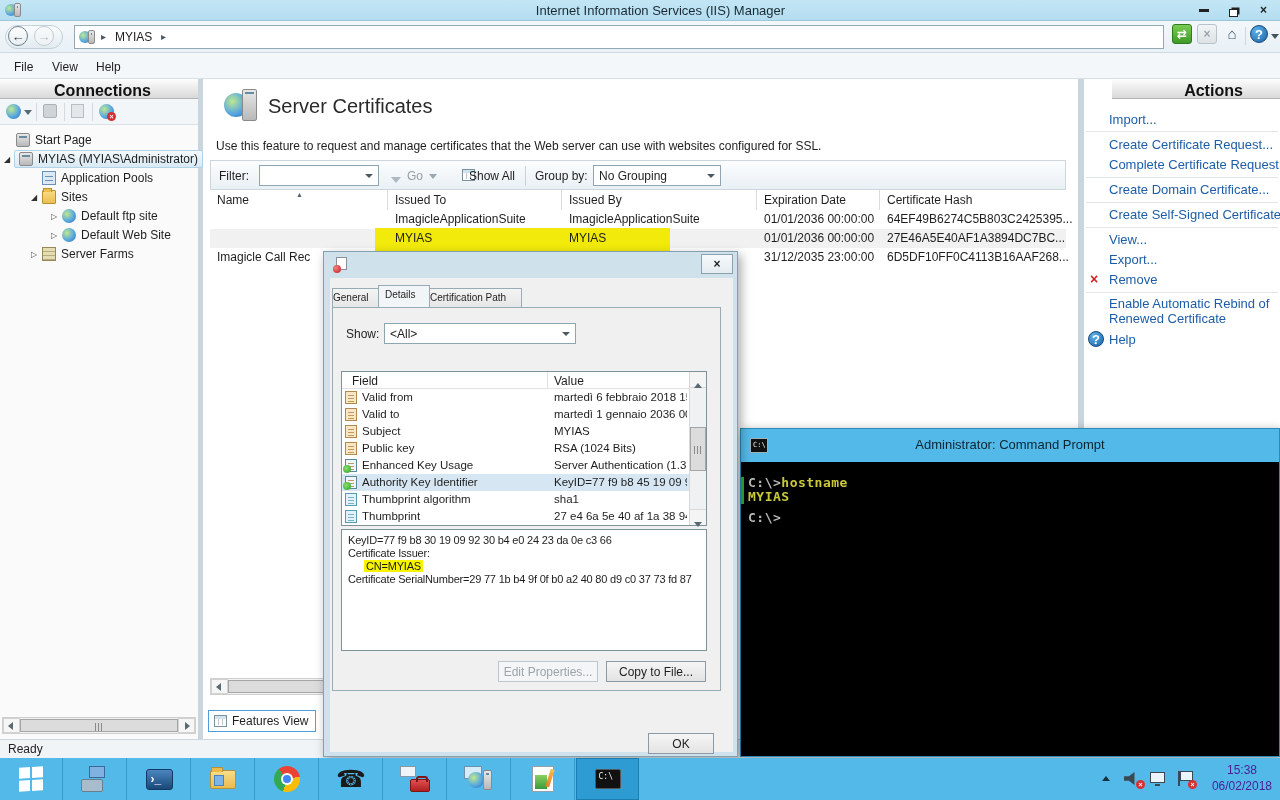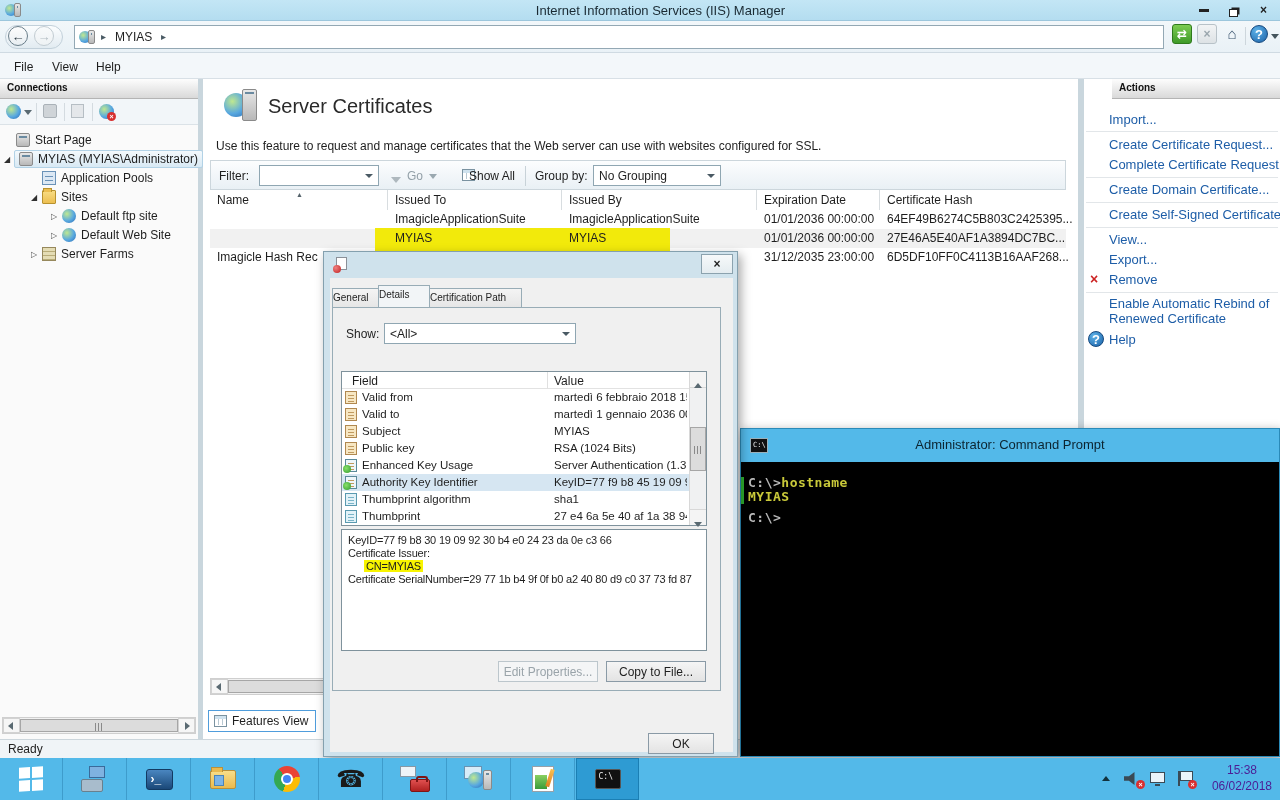--- a/index.html
+++ b/index.html
@@ -19,21 +19,21 @@
 .addrbox{position:absolute;left:74px;top:4px;width:1090px;height:24px;background:#fff;border:1px solid #93a8b4;}
 .bc-arrow{color:#4a5a64;font-size:10px;}
 .addr-ic{position:absolute;top:3px;width:20px;height:20px;text-align:center;line-height:19px;}
 .refresh-ic{background:linear-gradient(#7ccc52,#3e9a28);border:1px solid #2f7a1c;border-radius:3px;color:#fff;font-size:12px;font-weight:bold;}
 .stop-ic{background:linear-gradient(#f2f4f5,#dde2e5);border:1px solid #b8c2c8;border-radius:3px;color:#9aa6ad;font-weight:bold;}
 .help-circ{background:radial-gradient(circle at 35% 30%,#5cb2e8,#1c62a8);border:1px solid #14487e;border-radius:50%;color:#fff;font-weight:bold;font-size:13px;}
 .menubar{position:absolute;left:0;top:53px;width:1280px;height:26px;background:#f3f7fa;border-bottom:1px solid #d8e0e6;}
 .menu-item{position:absolute;top:5px;font-size:12px;color:#1e1e1e;padding:2px 6px;}
 
 
-.panel-header{position:absolute;height:20px;background:linear-gradient(#fdfdfd,#d9d9d9);border-bottom:1px solid #b4b4b4;font-weight:bold;font-size:10px;padding:3px 0 0 7px;color:#111;}
+.panel-header{position:absolute;height:20px;background:linear-gradient(#fdfdfd,#d9d9d9);border-bottom:1px solid #b4b4b4;font-weight:bold;font-size:16px;padding:3px 0 0 7px;color:#111;text-align:center;}
 .conn-panel{position:absolute;left:0;top:79px;width:203px;height:660px;background:#fafafa;border-right:5px solid #c9d6dd;}
 .conn-toolbar{position:absolute;left:0;top:20px;width:198px;height:26px;background:#f2f6f9;border-bottom:1px solid #dbe2e7;}
 .ct-div{position:absolute;top:4px;width:1px;height:18px;background:#d4dbe0;}
 .globe{border-radius:50%;background:radial-gradient(circle at 35% 35%,#bfe890,#58a8e0 55%,#2868b0);}
 .tree-row{position:absolute;height:18px;display:flex;align-items:center;white-space:nowrap;font-size:12px;}
 .tree-sel{background:linear-gradient(#f4f9fc,#d8e9f4);border:1px solid #b2d2e6;border-radius:2px;}
 .twisty{font-size:8px;color:#505050;width:10px;display:inline-block;}
 .twisty.open{color:#303030;}
 .ico14{width:14px;height:14px;display:inline-block;margin-right:5px;position:relative;flex:0 0 14px;}
 .srv-ic{background:linear-gradient(#e8e8e8,#b8b8b8);border:1px solid #8a8a8a;border-radius:2px;}
@@ -69,21 +69,21 @@
 .trow{position:absolute;left:2px;width:856px;height:19px;}
 .tcell{position:absolute;top:2px;font-size:12px;white-space:nowrap;z-index:2;}
 .marker{position:absolute;background:#f2ea0b;z-index:1;}
 
 
 .dialog{position:absolute;left:323px;top:251px;width:415px;height:506px;background:#cfe2ec;border:1px solid #84a0ae;box-shadow:3px 4px 10px rgba(0,0,0,.35);z-index:10;}
 .dlg-title{position:absolute;left:0;top:4px;width:100%;text-align:center;font-size:13px;color:#15262e;}
 .dlg-close{position:absolute;left:377px;top:2px;width:32px;height:20px;background:linear-gradient(#f6f9fa,#e4ecf0);border:1px solid #8ba2ae;text-align:center;line-height:18px;font-weight:bold;font-size:12px;color:#222;}
 .dlg-body{position:absolute;left:6px;top:26px;width:403px;height:474px;background:#f0f0f0;}
 .tab{position:absolute;text-align:left;font-size:10px;border:1px solid #98acb6;border-bottom:none;background:linear-gradient(#f4f4f4,#e6e6e6);padding-top:3px;}
-.tab.active{background:#f2f5f7;z-index:3;}
+.tab.active{background:#f2f5f7;z-index:3;padding-left:6px;}
 .tabpage{position:absolute;left:8px;top:55px;width:389px;height:384px;border:1px solid #98acb6;background:#f0f0f0;}
 .listbox{position:absolute;left:17px;top:107px;width:366px;height:155px;background:#fff;border:1px solid #7f929c;margin-top:12px;}
 .lb-row{position:absolute;left:0;width:347px;height:17px;}
 .lb-f{position:absolute;left:20px;top:2px;font-size:11.5px;white-space:nowrap;}
 .lb-v{position:absolute;left:212px;top:2px;font-size:11.5px;white-space:nowrap;overflow:hidden;width:133px;}
 .fi{position:absolute;left:3px;top:2px;width:12px;height:13px;border:1px solid #b08850;background:#f7e7c3;}
 .fi:before{content:"";position:absolute;left:2px;top:3px;right:2px;height:1px;background:#c09a60;box-shadow:0 3px 0 #c09a60,0 6px 0 #c09a60;}
 .fi.ext{border-color:#5a8a9a;background:#eef6fa;}
 .fi.ext:after{content:"";position:absolute;left:-3px;bottom:-2px;width:8px;height:8px;border-radius:50%;background:radial-gradient(circle at 40% 40%,#8ae06a,#2e9a2e);}
 .fi.thumb{border-color:#5a9ab0;background:#e2f2f8;}
@@ -276,21 +276,21 @@
     <span class="tcell" style="left:554px;">01/01/2036 00:00:00</span>
     <span class="tcell" style="left:677px;">64EF49B6274C5B803C2425395...</span>
   </div>
   <div class="trow" style="top:150px;background:rgba(238,238,238,.85);">
     <span class="tcell" style="left:185px;">MYIAS</span>
     <span class="tcell" style="left:359px;">MYIAS</span>
     <span class="tcell" style="left:554px;">01/01/2036 00:00:00</span>
     <span class="tcell" style="left:677px;">27E46A5E40AF1A3894DC7BC...</span>
   </div>
   <div class="trow" style="top:169px;background:#fff;">
-    <span class="tcell" style="left:7px;">Imagicle Hash Rec</span>
+    <span class="tcell" style="left:7px;">Imagicle Call Rec</span>
     <span class="tcell" style="left:554px;">31/12/2035 23:00:00</span>
     <span class="tcell" style="left:677px;">6D5DF10FF0C4113B16AAF268...</span>
   </div>
 
   <div class="hscroll" style="left:2px;top:599px;width:510px;">
     <span class="sb-arrow" style="left:0;"><span class="tri-l"></span></span>
     <span class="sb-thumb" style="left:17px;width:290px;"></span>
   </div>
   <div class="abs" style="left:0;top:631px;width:108px;height:22px;background:#fff;border:1px solid #4f9ddc;display:flex;align-items:center;padding-left:5px;">
     <span class="grid-ic" style="margin-right:5px;"></span>

